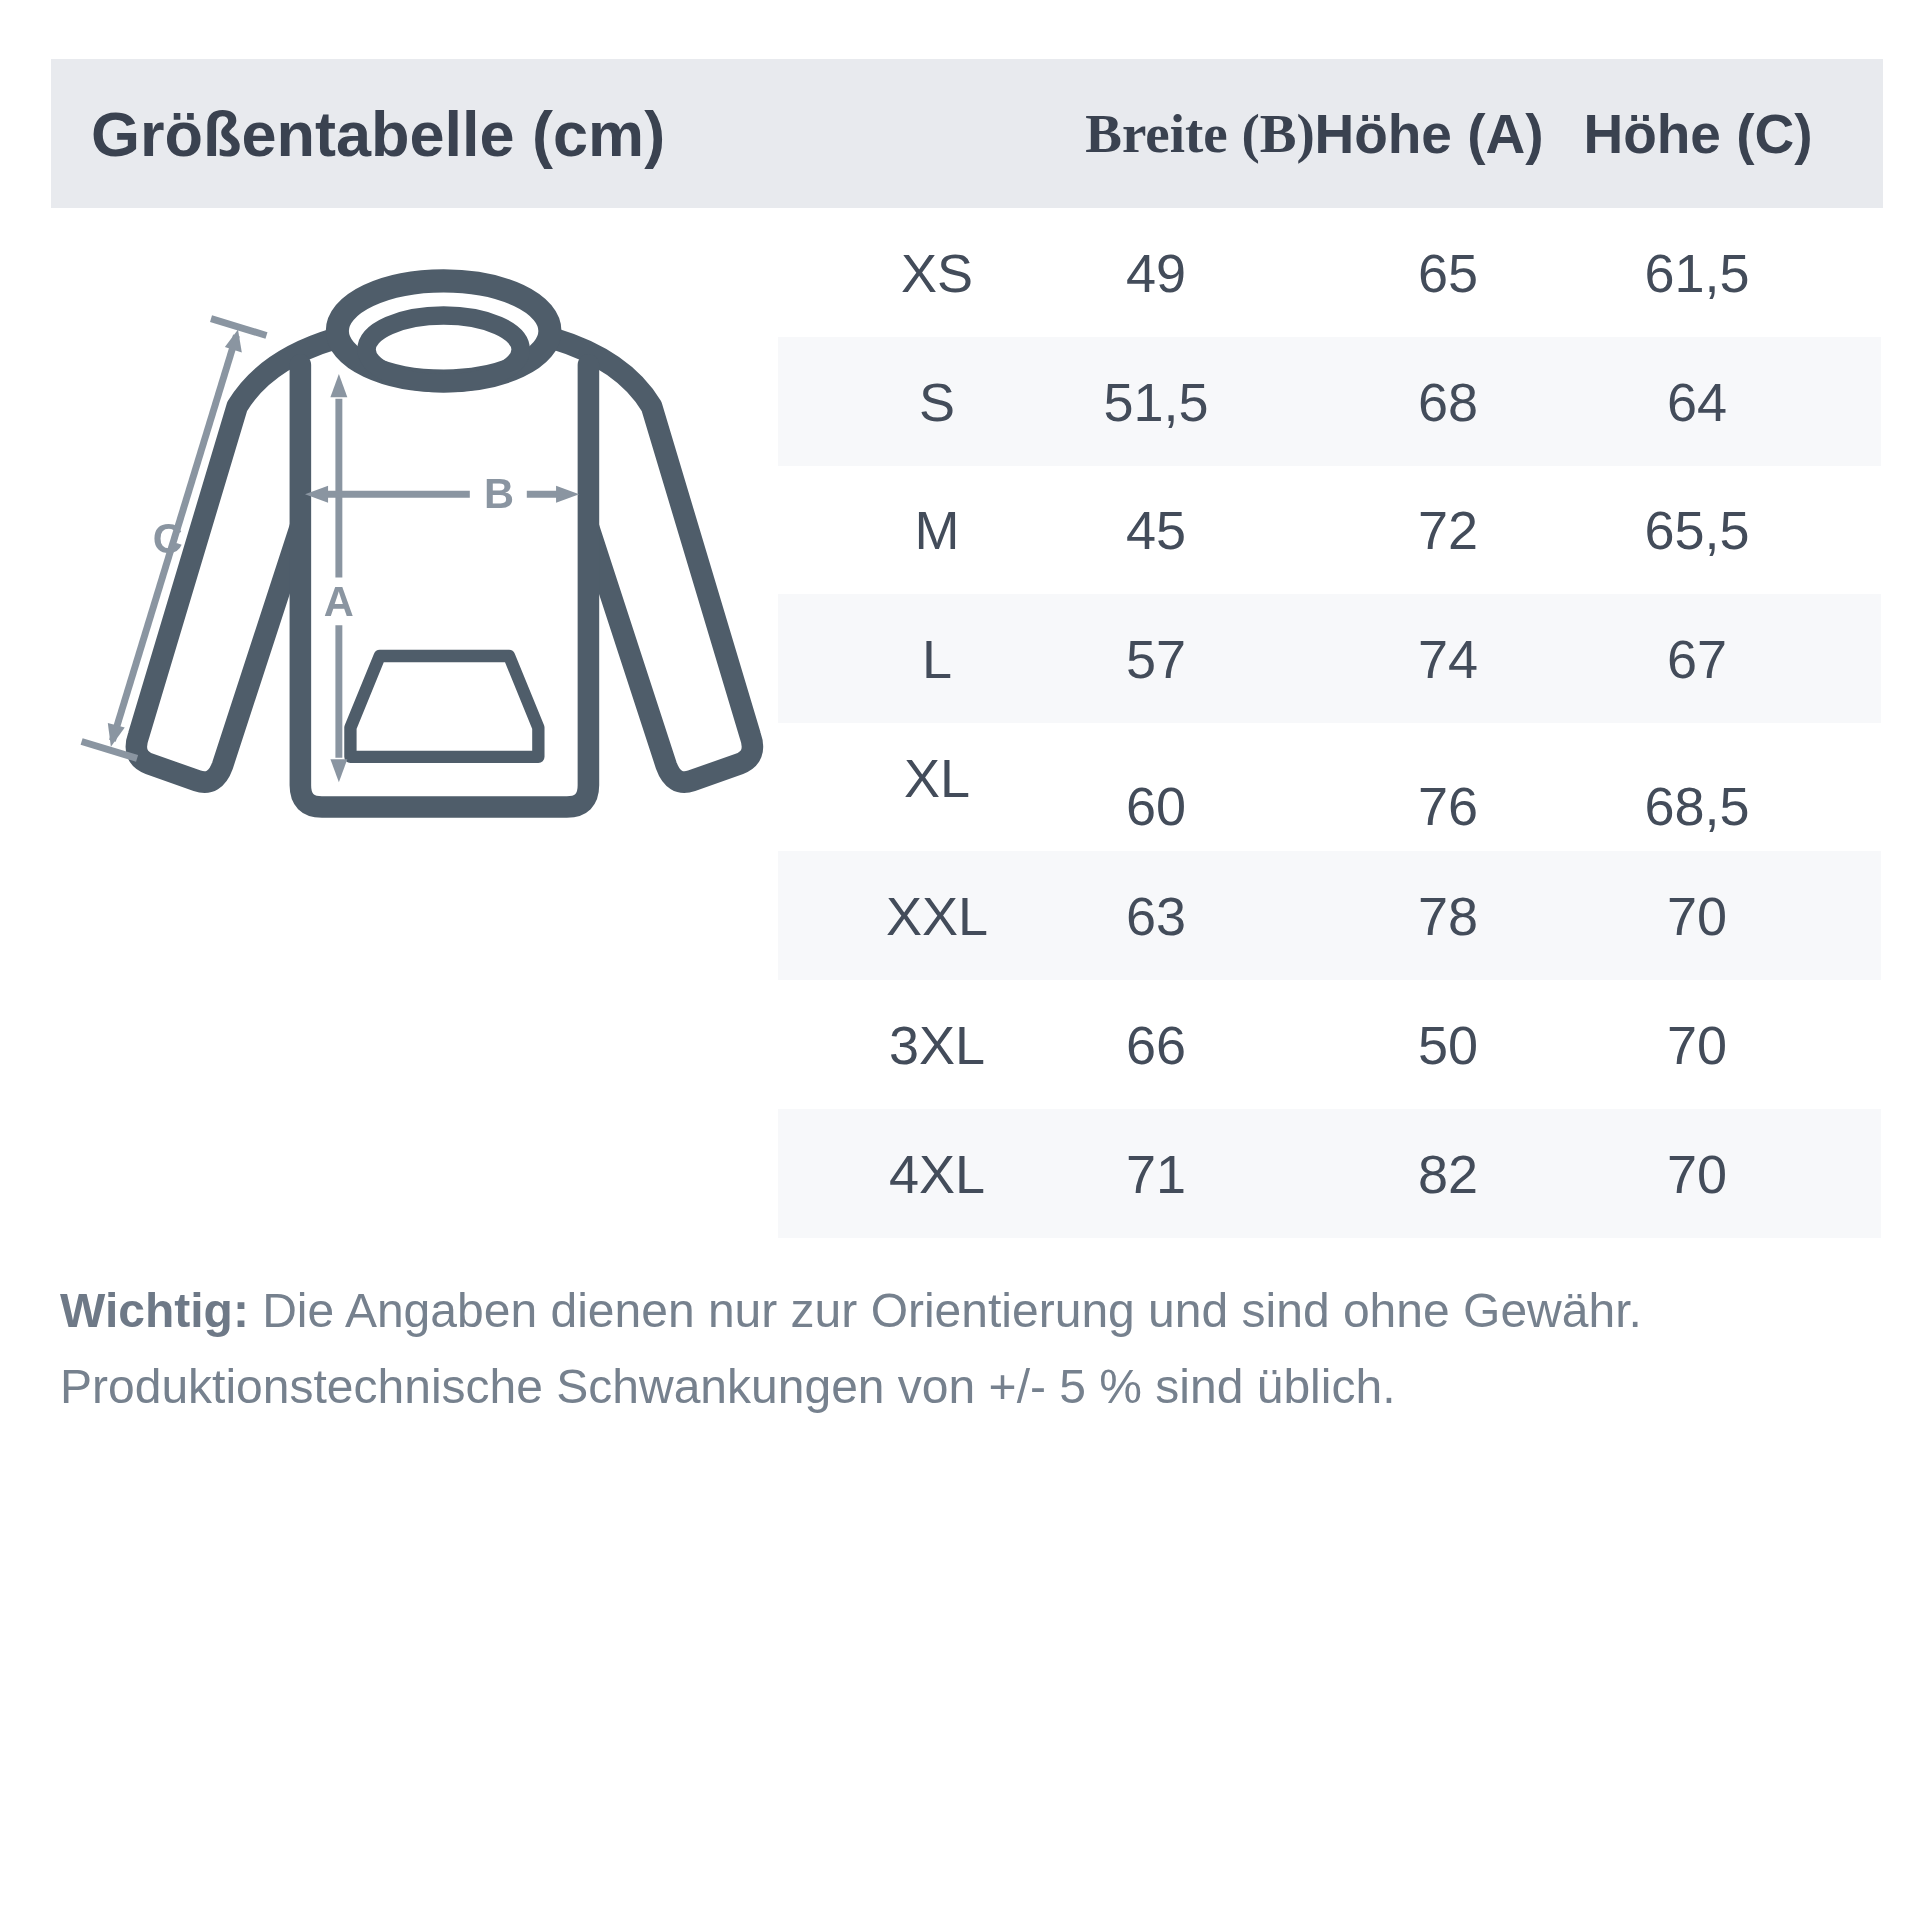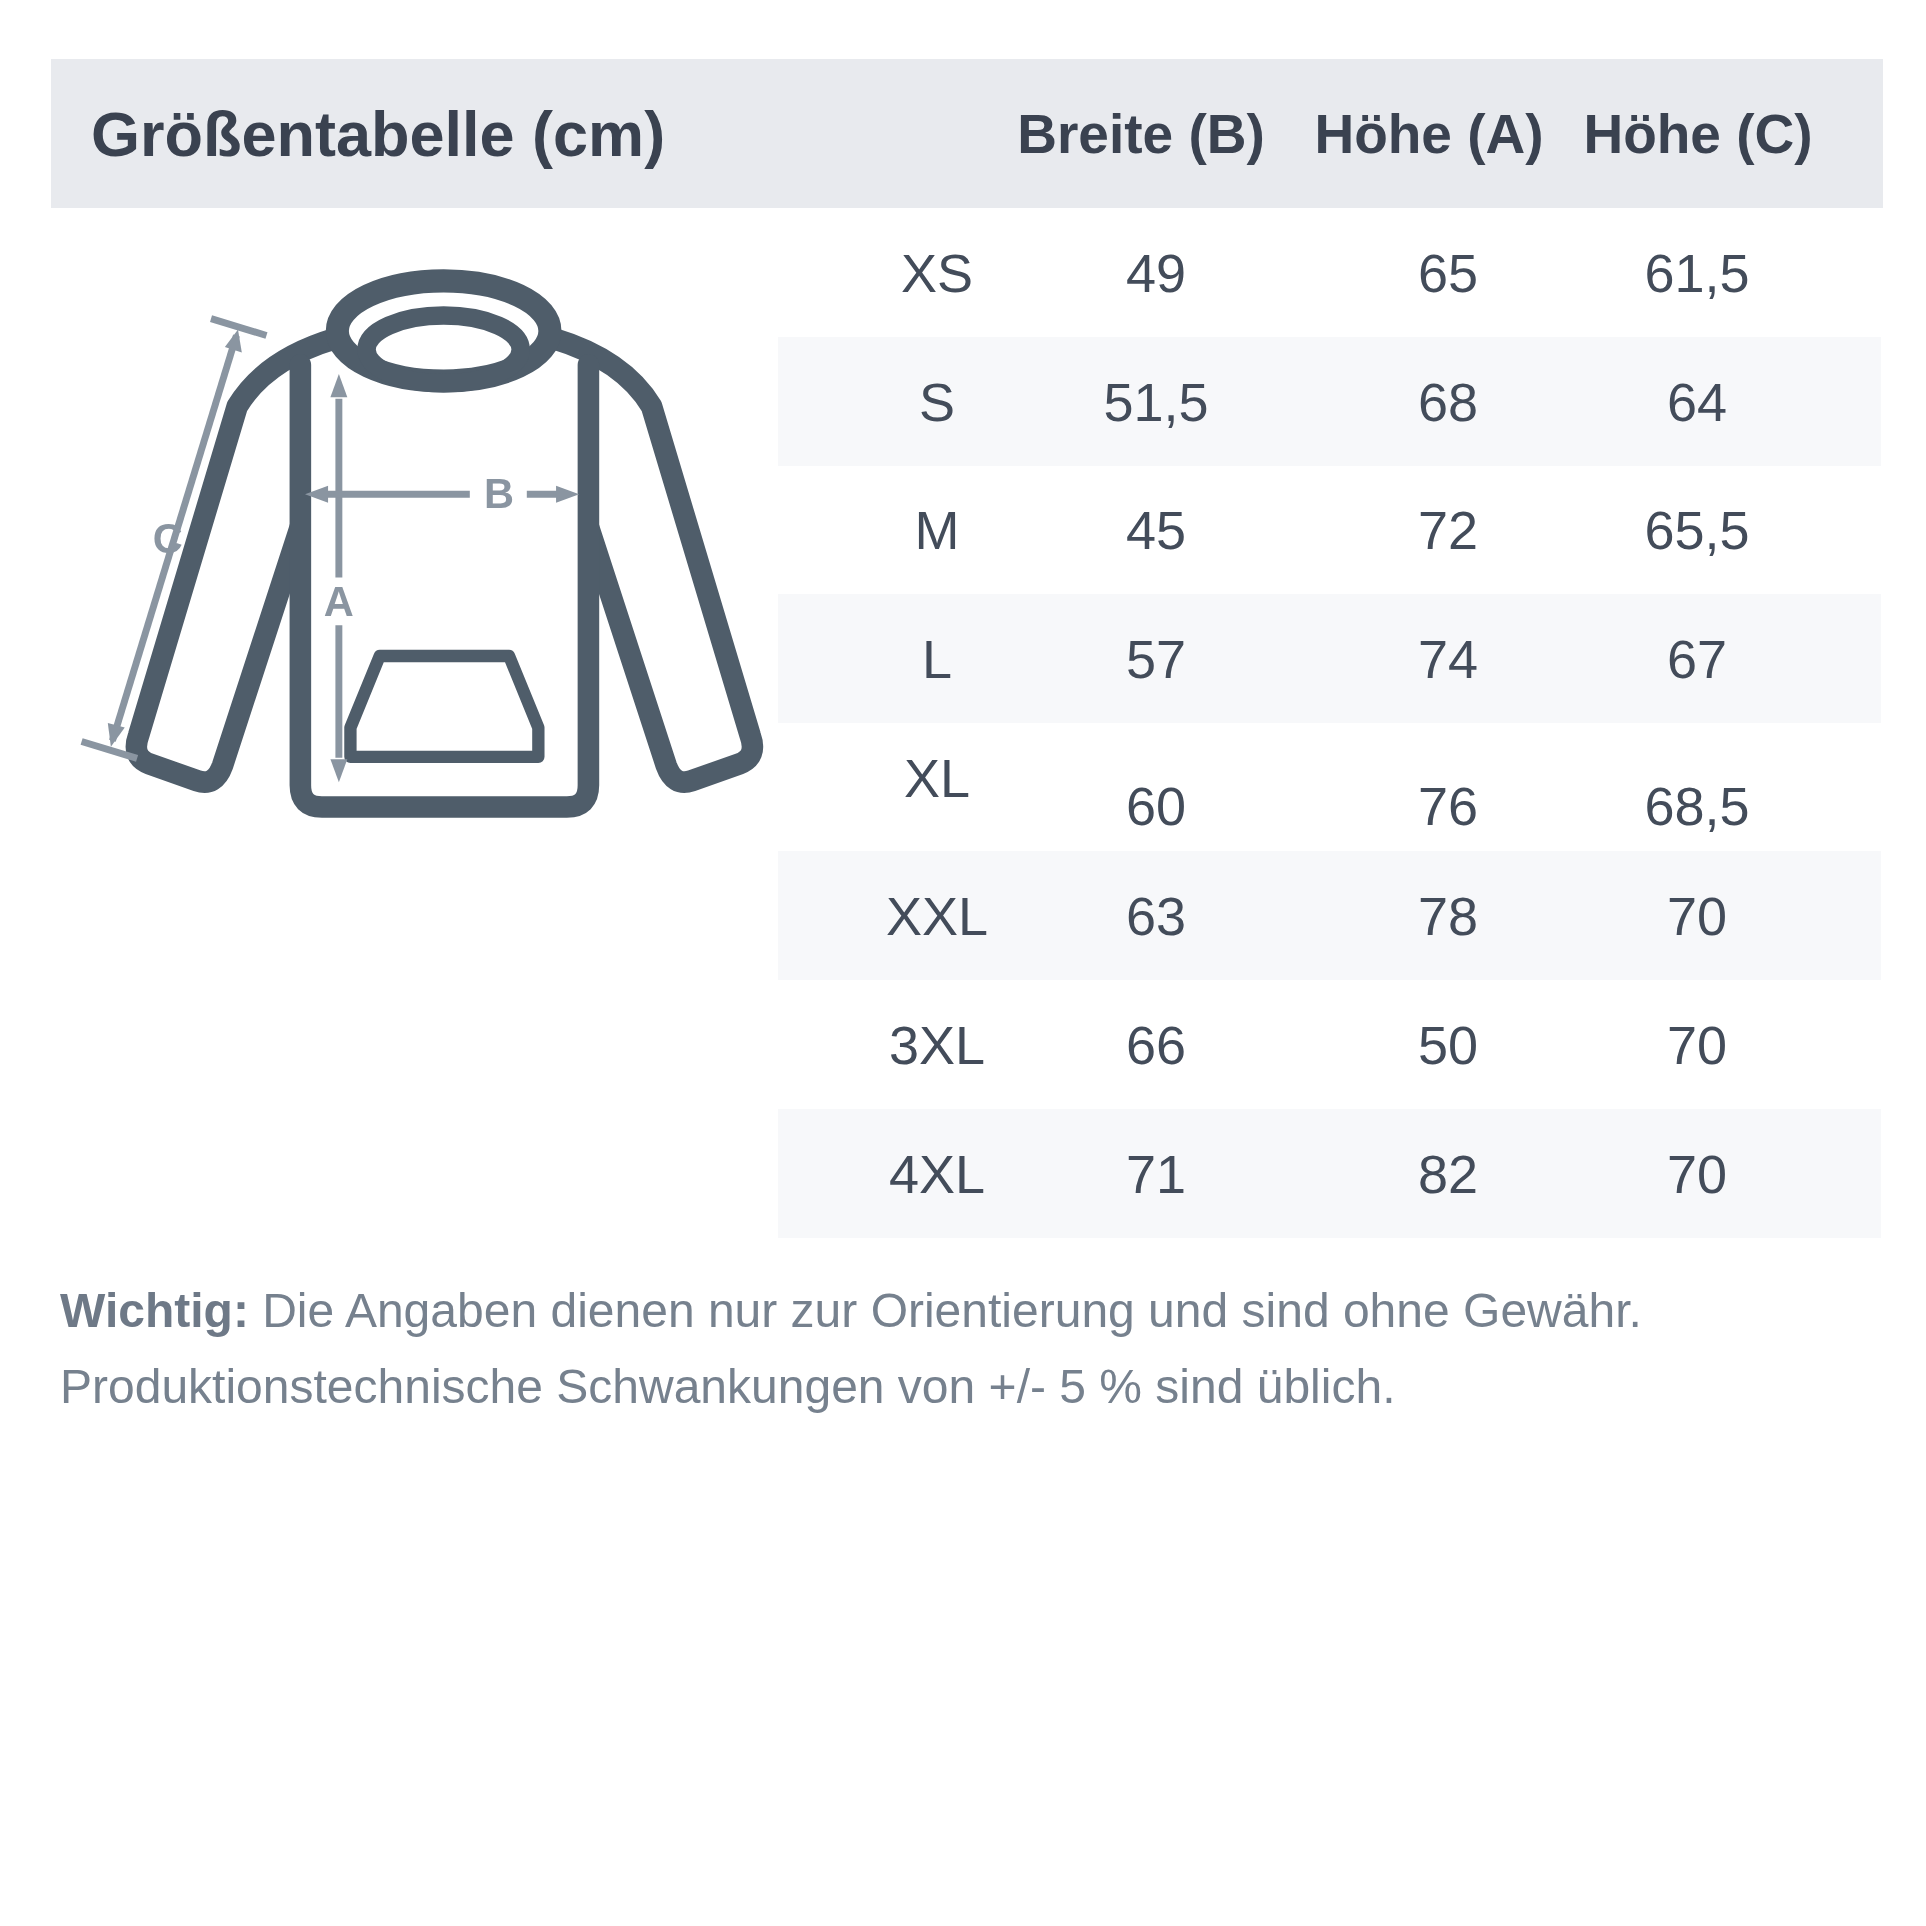--- a/index.html
+++ b/index.html
@@ -23,21 +23,21 @@
     font-size:63px; font-weight:bold; color:#3a4250;
     white-space:nowrap;
   }
   .header-col {
     position:absolute; top:0; height:100%;
     display:flex; align-items:center; justify-content:center;
     transform:translateX(-50%);
     font-size:55px; font-weight:bold; color:#3a4250;
     white-space:nowrap;
   }
-  .hc-0 { left:1090px; }
+  .hc-0 { left:1149px;font-family:Liberation Serif, serif; }
   .hc-1 { left:1378px; }
   .hc-2 { left:1647px; }
 
   
   .size-table { position:absolute; left:778px; top:208px; width:1103px; height:1029px; }
   .size-row { position:absolute; left:0; width:1103px; height:129px; }
   .size-row.striped { background:#f7f8fa; }
   .size-cell {
     position:absolute; top:50%; transform:translate(-50%,-50%);
     font-size:54px; color:#434c5a; white-space:nowrap;

